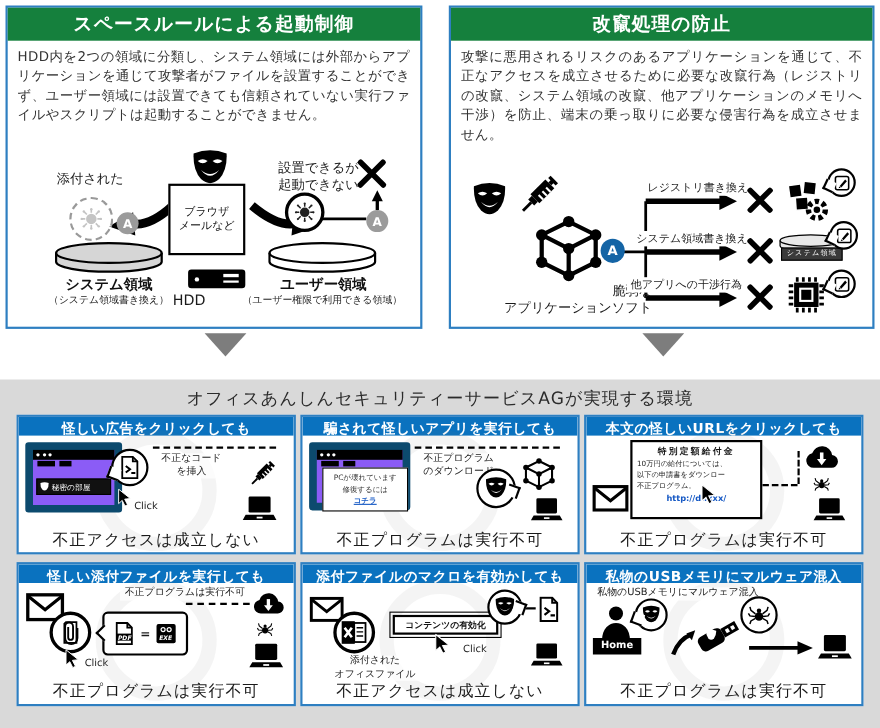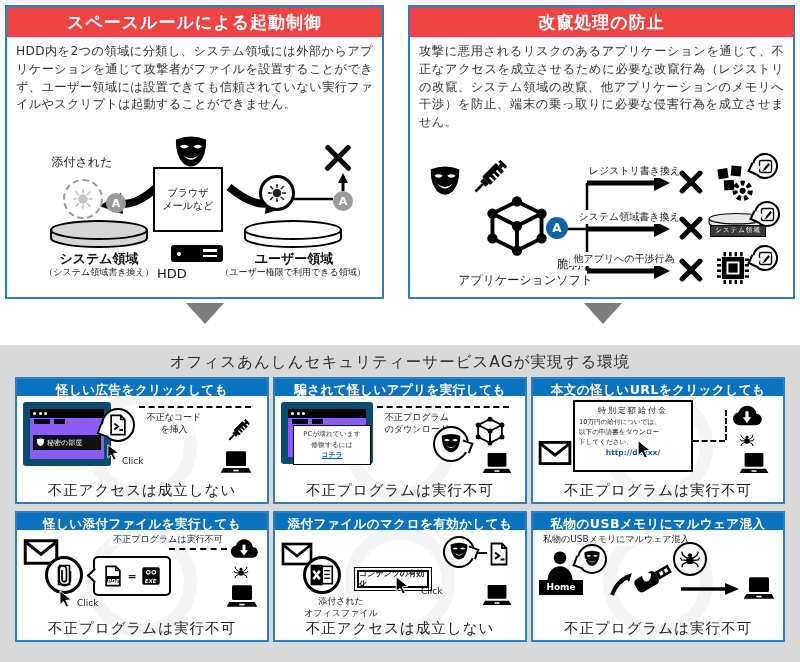--- a/index.html
+++ b/index.html
@@ -2,21 +2,21 @@
 <html><head>
 <meta charset="utf-8">
 <style>
   html,body{margin:0;padding:0;background:#fff}
   .page{position:relative;width:800px;height:662px;background:#fff;overflow:hidden;
         font-family:"DejaVu Sans","Liberation Sans",sans-serif;color:#1a1a1a}
   .abs{position:absolute}
   .preline{white-space:pre-line}
   
   .panel{position:absolute;background:#fff;border:2px solid #2e7fc1;box-sizing:border-box}
-  .ptitle{background:#ef4444;color:#fff;font-weight:bold;font-size:17px;text-align:center;height:30px;line-height:30px;letter-spacing:1px}
+  .ptitle{background:#15803d;color:#fff;font-weight:bold;font-size:17px;text-align:center;height:30px;line-height:30px;letter-spacing:1px}
   .pbody{font-size:12.2px;color:#333;padding:6px 9px 0;line-height:1.46;text-align:justify;letter-spacing:0.3px}
   .lbl{position:absolute;font-size:12px;color:#1a1a1a;line-height:1.3}
   .viabox{position:absolute;border:2px solid #000;background:#fff;font-size:10px;text-align:center;line-height:1.25;padding:18px 3px;color:#111;z-index:3}
   .dashcircle{position:absolute;width:40px;height:40px;border:2px dashed #999;border-radius:50%;display:flex;align-items:center;justify-content:center;background:rgba(255,255,255,.6);box-sizing:border-box;z-index:2}
   .viruscircle{position:absolute;width:36px;height:36px;border:3px solid #000;border-radius:50%;display:flex;align-items:center;justify-content:center;background:#fff;box-sizing:border-box;z-index:2}
   .badge{position:absolute;border-radius:50%;color:#fff;font-weight:bold;display:flex;align-items:center;justify-content:center;z-index:3}
   .xmark{position:absolute;z-index:2}
   .xmark::before,.xmark::after{content:"";position:absolute;left:50%;top:50%;width:100%;height:16%;background:#000;border-radius:2px}
   .xmark::before{transform:translate(-50%,-50%) rotate(45deg)}
   .xmark::after{transform:translate(-50%,-50%) rotate(-45deg)}
@@ -48,21 +48,21 @@
   .bub{position:absolute;border:2.5px solid #000;border-radius:50%;background:#fff;display:flex;align-items:center;justify-content:center;box-sizing:border-box;z-index:2}
   .tail-bl::before{content:"";position:absolute;left:-5px;bottom:4px;width:9px;height:9px;background:#fff;border-left:2.5px solid #000;border-bottom:2.5px solid #000;transform:rotate(20deg)}
   .tail-r::before{content:"";position:absolute;right:-5px;bottom:8px;width:9px;height:9px;background:#fff;border-right:2.5px solid #000;border-top:2.5px solid #000;transform:rotate(20deg)}
   .dash-h{position:absolute;border-top:2px dashed #000;height:0}
   .dash-v{position:absolute;border-left:2px dashed #000;width:0}
   .note{position:absolute;font-size:9px;color:#1a1a1a;text-align:center;line-height:1.3;background:rgba(255,255,255,.7)}
   .click{position:absolute;font-size:9px;color:#222}
   .popup{position:absolute;border:1.5px solid #000;background:#fff;font-size:6.8px;text-align:center;color:#333;line-height:1.55;padding-top:3px;box-sizing:border-box}
   .plink{color:#1558c4;text-decoration:underline;font-weight:bold}
   .letter{position:absolute;border:2px solid #000;background:#fff;padding:3px 4px;box-sizing:border-box;z-index:1}
-  .ltitle{font-size:8px;font-weight:normal;letter-spacing:2px;color:#111;text-align:center}
+  .ltitle{font-size:8px;font-weight:bold;letter-spacing:2px;color:#111;text-align:center}
   .lbody{font-size:6.6px;color:#222;text-align:left;line-height:1.5;margin-top:2px}
   .llink{font-size:7.5px;font-weight:bold;color:#1558c4;text-align:center;display:block}
   .circleicon{position:absolute;border:3px solid #000;border-radius:50%;background:#fff;display:flex;align-items:center;justify-content:center;box-sizing:border-box;z-index:2}
   .bubrect{position:absolute;border:2.5px solid #000;border-radius:5px;background:#fff;display:flex;align-items:center;justify-content:center;gap:3px;z-index:2}
   .bubrect::before{content:"";position:absolute;left:-6px;top:12px;width:9px;height:9px;background:#fff;border-left:2.5px solid #000;border-bottom:2.5px solid #000;transform:rotate(45deg)}
   .fstack{position:relative;width:22px;height:22px}
   .ftag{position:absolute;left:0;right:0;bottom:3px;text-align:center;font-size:5.5px;color:#fff;font-weight:bold}
   .eq{font-size:11px;font-weight:bold}
   .macrobtn{position:absolute;border:2px solid #000;outline:1px solid #000;outline-offset:2px;background:#fff;font-size:8px;font-weight:bold;color:#111;display:flex;align-items:center;justify-content:center;box-sizing:border-box;z-index:2}
   .homebox{position:absolute;background:#000;color:#fff;font-size:9px;font-weight:bold;text-align:center;line-height:15px;z-index:2}
@@ -241,20 +241,22 @@
       <path d="M222 180 Q246 200 262 196" stroke="#000" stroke-width="8" fill="none"></path>
       <polygon points="282,199 260,186 258,207" fill="#000"></polygon>
       <line x1="286" y1="192" x2="326" y2="192" stroke="#000" stroke-width="2.5"></line>
       <line x1="336" y1="184" x2="336" y2="174" stroke="#000" stroke-width="3"></line>
       <polygon points="336,166 331,176 341,176" fill="#000"></polygon>
     </svg>
     <div class="lbl" style="left:30px;top:148px;width:90px;text-align:center">添付された</div>
     <svg class="abs" style="left:166px;top:128px;width:36px;height:36px;color:#000">
         <use href="#i-mask"></use>
       </svg>
+    <div class="lbl preline" style="left:246px;top:138px;width:80px">設置できるが
+起動できない</div>
     <div class="xmark" style="left:314px;top:134px;width:34px;height:34px"></div>
     <div class="viabox preline" style="left:146px;top:160px;width:60px">ブラウザ
 メールなど</div>
     <div class="dashcircle" style="left:56px;top:172px">
       <svg style="width:22px;height:22px;color:#c4c4c4">
           <use href="#i-virus"></use>
         </svg>
     </div>
     <div class="badge" style="left:99px;top:186px;width:20px;height:20px;background:#9b9b9b;font-size:11px">A</div>
     <div class="viruscircle" style="left:252px;top:168px">
@@ -427,21 +429,21 @@
         <div class="chead">本文の怪しいURLをクリックしても</div>
         <div class="cbody">
           <div class="wm"></div>
           <svg class="abs" style="left:2px;top:36px;width:40px;height:34px">
               <use href="#i-env"></use>
             </svg>
           <div class="letter" style="left:40px;top:0;width:120px;height:72px">
             <div class="ltitle">特別定額給付金</div>
             <div class="lbody preline">10万円の給付については、
 以下の申請書をダウンロー
-ドしてください。</div>
+不正プログラム。</div>
             <span class="llink">http://dl.xxx/</span>
           </div>
           <svg class="abs" style="left:102px;top:40px;width:19px;height:19px;z-index:2">
               <use href="#i-cursor"></use>
             </svg>
           <div class="click" style="left:124px;top:56px">Click</div>
           <div class="dash-h" style="left:160px;top:40px;width:32px"></div>
           <div class="dash-v" style="left:192px;top:10px;height:30px"></div>
           <svg class="abs" style="left:198px;top:0;width:32px;height:32px;color:#000">
               <use href="#i-cloud"></use>
@@ -509,21 +511,21 @@
           <svg class="abs" style="left:2px;top:4px;width:40px;height:32px">
               <use href="#i-env"></use>
             </svg>
           <div class="circleicon" style="left:28px;top:22px;width:38px;height:38px">
             <svg style="width:26px;height:26px">
                 <use href="#i-xls"></use>
               </svg>
           </div>
           <div class="note preline" style="left:14px;top:62px;width:104px">添付された
 オフィスファイル</div>
-          <div class="macrobtn" style="left:82px;top:36px;width:72px;height:18px">コンテンツの有効化</div>
+          <div class="macrobtn" style="left:82px;top:25px;width:96px;height:18px">コンテンツの有効化</div>
           <svg class="abs" style="left:118px;top:42px;width:19px;height:19px;z-index:3">
               <use href="#i-cursor"></use>
             </svg>
           <div class="click" style="left:146px;top:52px">Click</div>
           <div class="bub tail-r" style="left:168px;top:2px;width:32px;height:32px">
             <svg style="width:20px;height:20px;color:#000">
                 <use href="#i-mask"></use>
               </svg>
           </div>
           <div class="dash-h" style="left:200px;top:18px;width:12px"></div>

